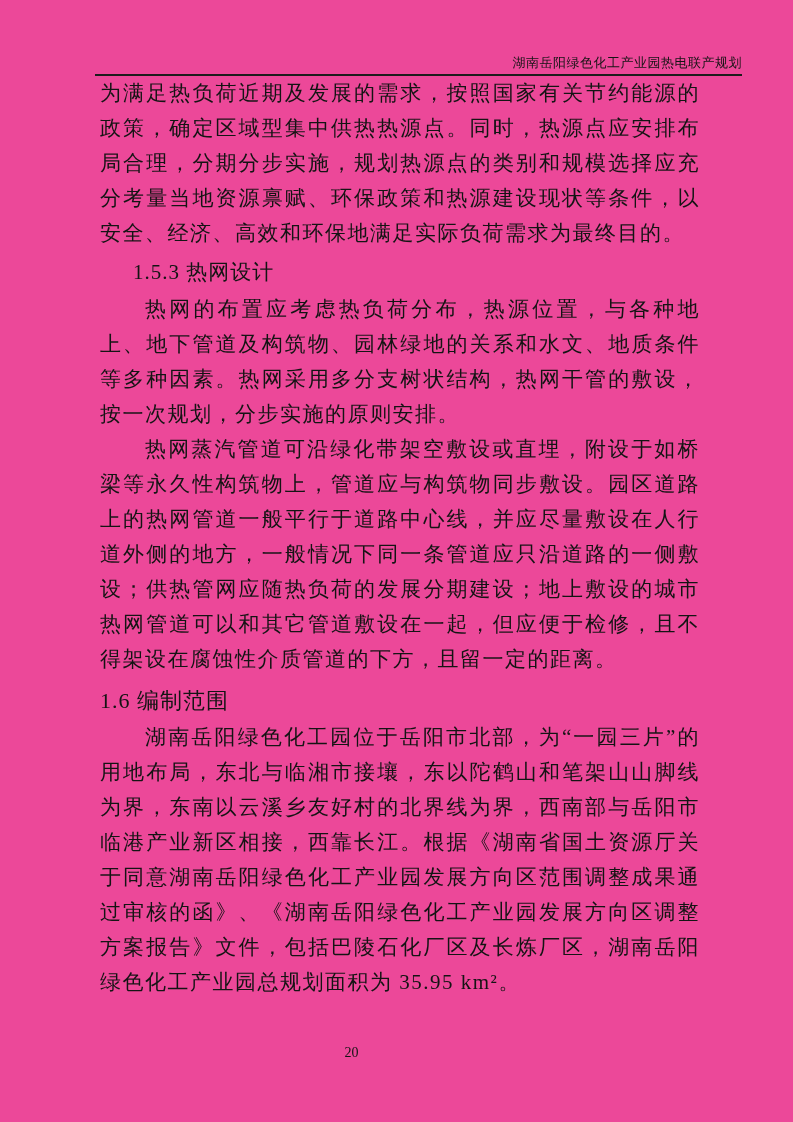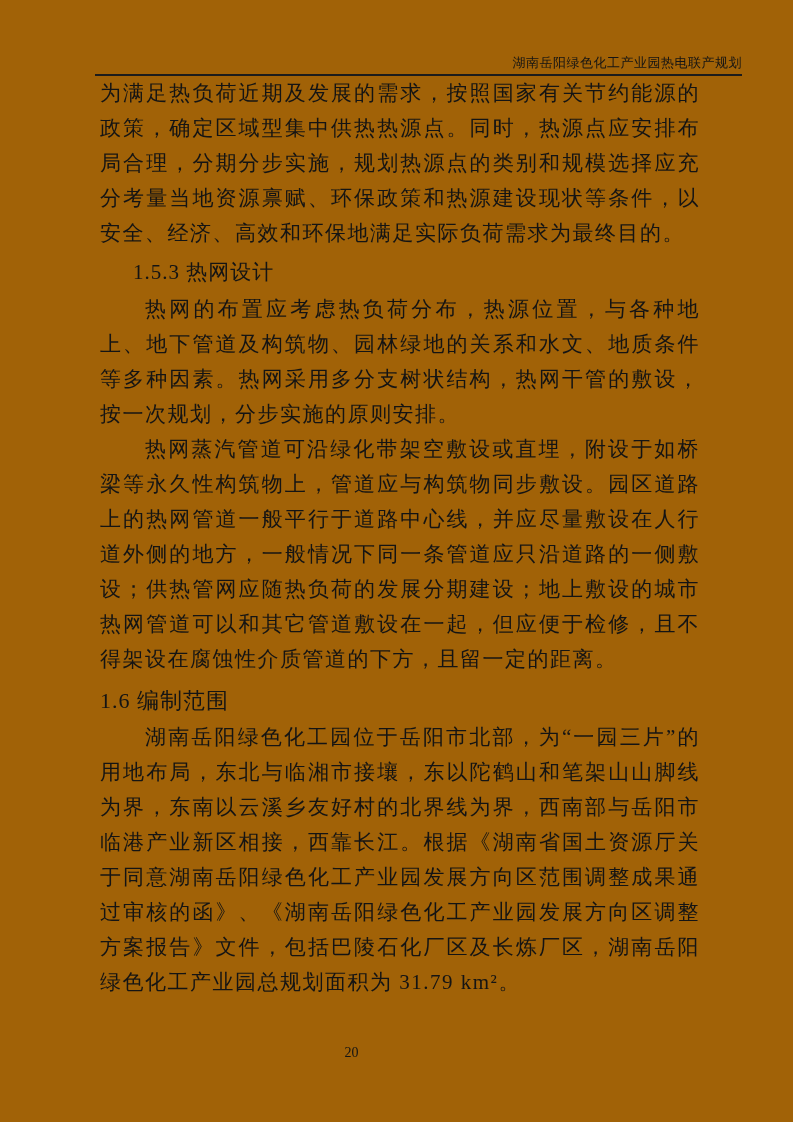--- a/index.html
+++ b/index.html
@@ -10,21 +10,21 @@
   body {
     width: 793px;
     height: 1122px;
     font-family: "Liberation Serif", "DejaVu Serif", serif;
     color: #141414;
   }
   .page {
     position: relative;
     width: 793px;
     height: 1122px;
-    background: #a16207;
+    background: #ec4899;
     overflow: hidden;
   }
   
   .doc-header {
     position: absolute;
     top: 54px;
     left: 95px;
     width: 647px;
     text-align: right;
     font-size: 13px;
@@ -91,21 +91,21 @@
 
     <h3 class="h3">1.5.3 热网设计</h3>
 
     <p class="para indent">热网的布置应考虑热负荷分布，热源位置，与各种地上、地下管道及构筑物、园林绿地的关系和水文、地质条件等多种因素。热网采用多分支树状结构，热网干管的敷设，按一次规划，分步实施的原则安排。</p>
 
     <p class="para indent">热网蒸汽管道可沿绿化带架空敷设或直埋，附设于如桥梁等永久性构筑物上，管道应与构筑物同步敷设。园区道路上的热网管道一般平行于道路中心线，并应尽量敷设在人行道外侧的地方，一般情况下同一条管道应只沿道路的一侧敷设；供热管网应随热负荷的发展分期建设；地上敷设的城市热网管道可以和其它管道敷设在一起，但应便于检修，且不得架设在腐蚀性介质管道的下方，且留一定的距离。</p>
 
     <h2 class="h2">1.6 编制范围</h2>
 
 
-    <p class="para indent">湖南岳阳绿色化工园位于岳阳市北部，为“一园三片”的用地布局，东北与临湘市接壤，东以陀鹤山和笔架山山脚线为界，东南以云溪乡友好村的北界线为界，西南部与岳阳市临港产业新区相接，西靠长江。根据《湖南省国土资源厅关于同意湖南岳阳绿色化工产业园发展方向区范围调整成果通过审核的函》、《湖南岳阳绿色化工产业园发展方向区调整方案报告》文件，包括巴陵石化厂区及长炼厂区，湖南岳阳绿色化工产业园总规划面积为 31.79 km²。</p>
+    <p class="para indent">湖南岳阳绿色化工园位于岳阳市北部，为“一园三片”的用地布局，东北与临湘市接壤，东以陀鹤山和笔架山山脚线为界，东南以云溪乡友好村的北界线为界，西南部与岳阳市临港产业新区相接，西靠长江。根据《湖南省国土资源厅关于同意湖南岳阳绿色化工产业园发展方向区范围调整成果通过审核的函》、《湖南岳阳绿色化工产业园发展方向区调整方案报告》文件，包括巴陵石化厂区及长炼厂区，湖南岳阳绿色化工产业园总规划面积为 35.95 km²。</p>
 
   </div>
 
   <div class="doc-footer">
     <span>20</span>
   </div>
 
 </div>
 
 </body></html>

